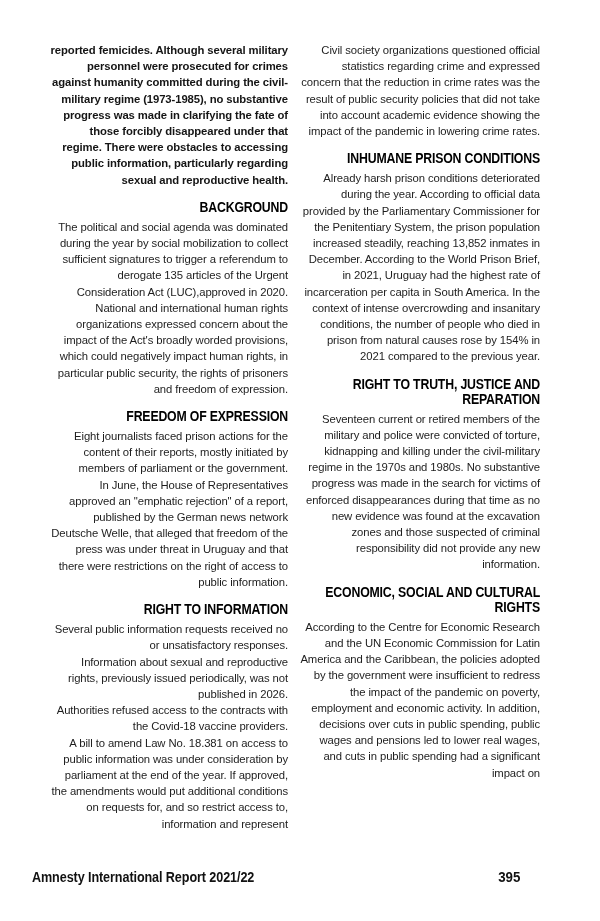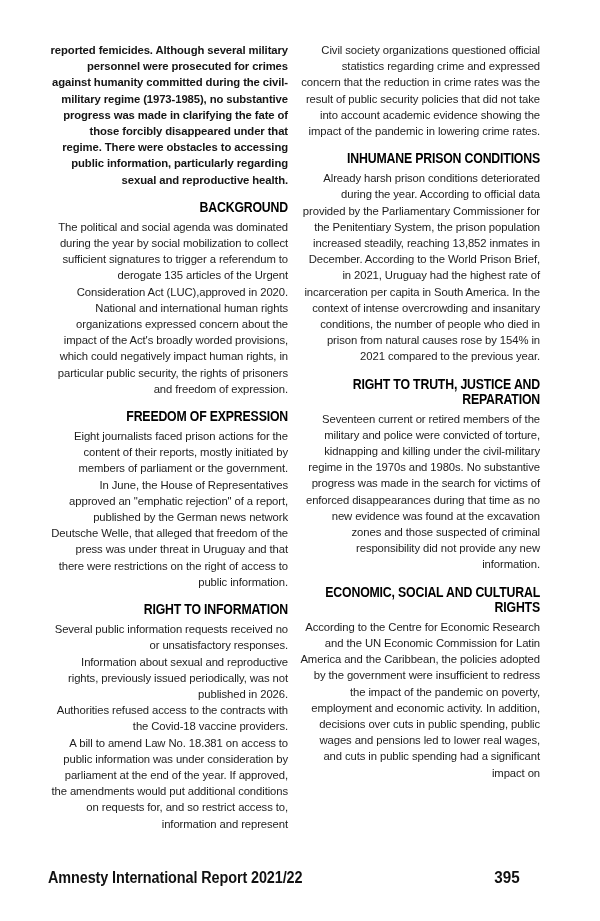--- a/index.html
+++ b/index.html
@@ -48,27 +48,27 @@
     line-height: 15px;
     margin: 12px 0 4px 0;
     letter-spacing: -0.2px;
     width: 118%;
     transform: scaleX(0.8475);
     transform-origin: 0 0;
     text-transform: uppercase;
   }
   .footer {
     position: absolute;
-    left: 48px;
+    left: 32px;
     right: 80px;
     top: 869px;
     display: flex;
     justify-content: space-between;
     align-items: baseline;
-    font-size: 16px;
+    font-size: 14px;
     font-weight: 700;
     color: #111111;
   }
   .footer span {
     display: inline-block;
   }
   .footer-left {
     transform: scaleX(0.9);
     transform-origin: 0 50%;
     letter-spacing: -0.1px;

